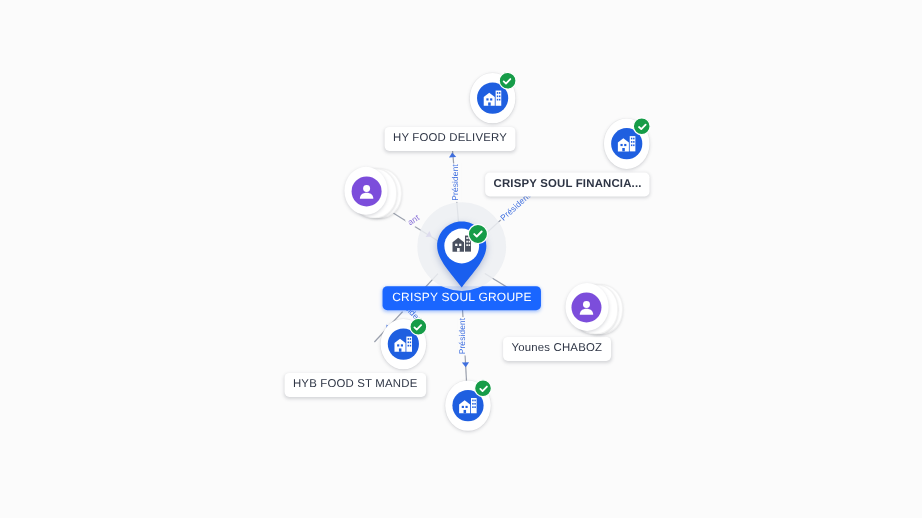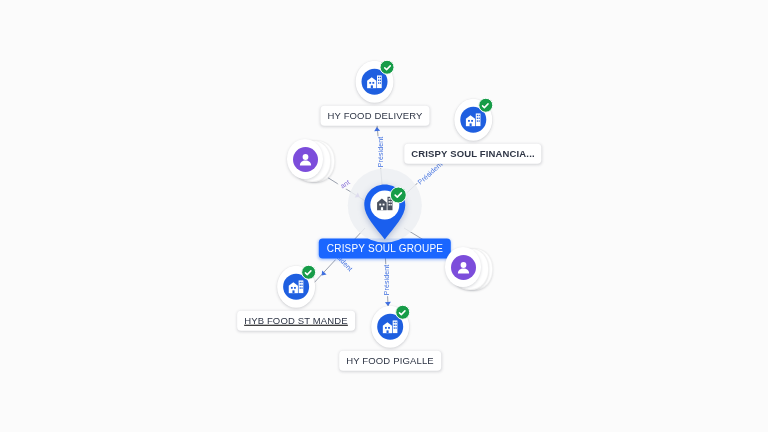--- a/index.html
+++ b/index.html
@@ -20,21 +20,21 @@
     width: 768px; height: 432px;
     pointer-events: none;
   }
 
   
   .node {
     position: absolute;
     transform: translate(-50%, -50%);
     display: flex;
     flex-direction: column;
-    align-items: center;
+    align-items: flex-end;
   }
 
   
   .sat-badge {
     position: relative;
     width: 38px; height: 42px;
     background: #ffffff;
     border-radius: 19px / 21px;
     box-shadow: 0 1px 3px rgba(60,64,80,.22), 0 0 0 .5px rgba(0,0,0,.03);
     display: flex; align-items: center; justify-content: center;
@@ -309,22 +309,23 @@
           <div class="person-stack s2"></div>
           <div class="person-front">
             <div class="person-disc">
               <svg width="15" height="15" viewBox="0 0 15 15">
                 <circle cx="7.5" cy="5.0" r="2.9" fill="#ffffff"></circle>
                 <path d="M1.9 13.6 C1.9 10.3 4.4 8.6 7.5 8.6 C10.6 8.6 13.1 10.3 13.1 13.6 Z" fill="#ffffff"></path>
               </svg>
             </div>
           </div>
         </div>
-      </div>
-      <div class="node" style="left: 296px; top: 298px; text-decoration: underline;">
+        <div class="node-label">Younes CHABOZ</div>
+      </div>
+      <div class="node" style="left: 296px; top: 298px;">
         <div class="sat-badge">
           <div class="sat-disc">
             <svg width="16" height="14" viewBox="0 0 16 14">
               <path d="M0.6 13.4 V6.1 L5.2 2.5 L9.8 6.1 V13.4 Z" fill="#ffffff"></path>
               <rect x="10.5" y="0.7" width="4.7" height="12.7" fill="#ffffff"></rect>
               <rect x="11.5" y="2.0" width="1.2" height="1.4" fill="#1f5fe0"></rect>
               <rect x="13.3" y="2.0" width="1.2" height="1.4" fill="#1f5fe0"></rect>
               <rect x="11.5" y="4.8" width="1.2" height="1.4" fill="#1f5fe0"></rect>
               <rect x="13.3" y="4.8" width="1.2" height="1.4" fill="#1f5fe0"></rect>
               <rect x="11.5" y="7.6" width="1.2" height="1.4" fill="#1f5fe0"></rect>
@@ -358,17 +359,16 @@
               <rect x="5.9" y="7.2" width="1.8" height="1.8" fill="#1f5fe0"></rect>
               <rect x="4.3" y="10.6" width="2.1" height="2.8" fill="#1f5fe0"></rect>
             </svg>
           </div>
           <span class="check-badge">
             <svg width="8" height="8" viewBox="0 0 9 9">
               <path d="M1.4 4.6 L3.5 6.6 L7.6 2.4" stroke="#ffffff" stroke-width="1.7" fill="none" stroke-linecap="round" stroke-linejoin="round"></path>
             </svg>
           </span>
         </div>
-        <div class="node-label">HY FOOD PIGALLE</div>
       </div>
     </div>
 
 </div>
 
 </body></html>

